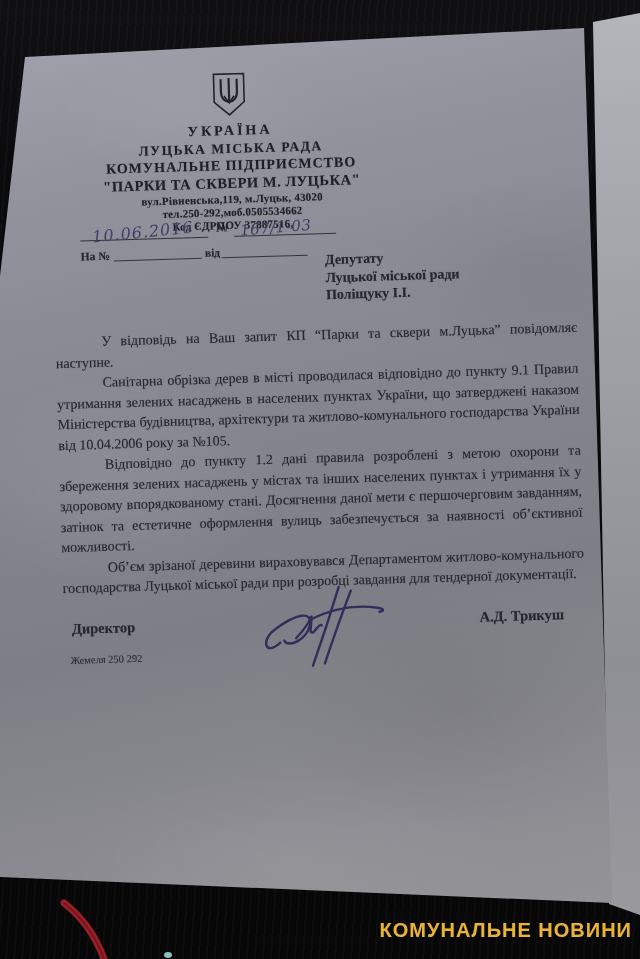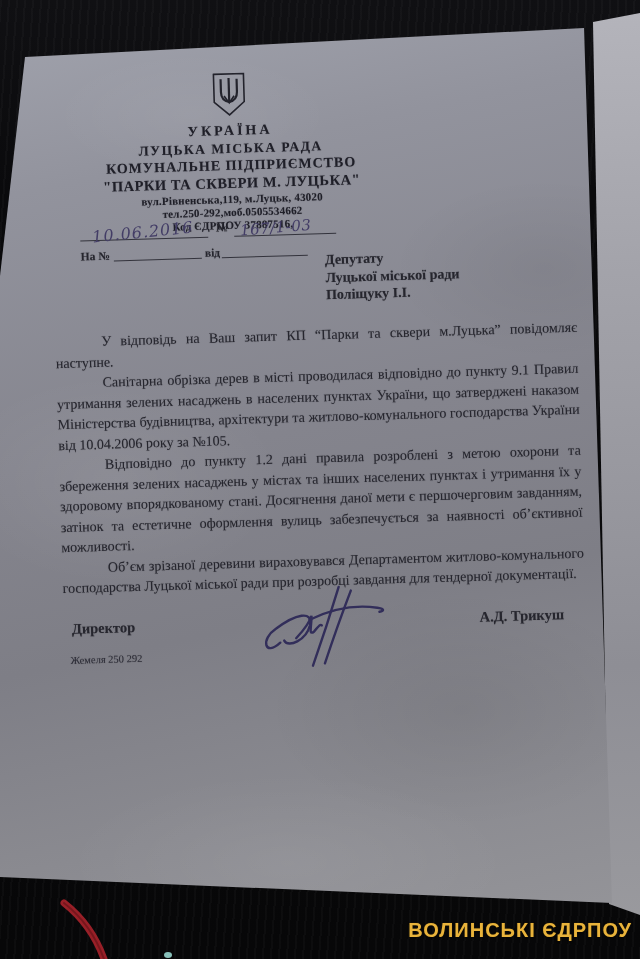--- a/index.html
+++ b/index.html
@@ -151,14 +151,14 @@
         <path d="M88 6 C80 30 70 58 60 84"></path>
         <path d="M100 10 C90 34 80 60 72 82"></path>
         <path d="M58 38 C80 28 104 24 126 28 C132 29 134 31 128 32"></path>
       </g>
     </svg>
 
     <div class="sig-name">А.Д. Трикуш</div>
     <div class="executor">Жемеля 250 292</div>
   </div>
 
-  <div class="watermark">ВОЛИНСЬКІ ЄДРПОУ</div>
+  <div class="watermark">КОМУНАЛЬНЕ НОВИНИ</div>
 </div>
 
 </body></html>

